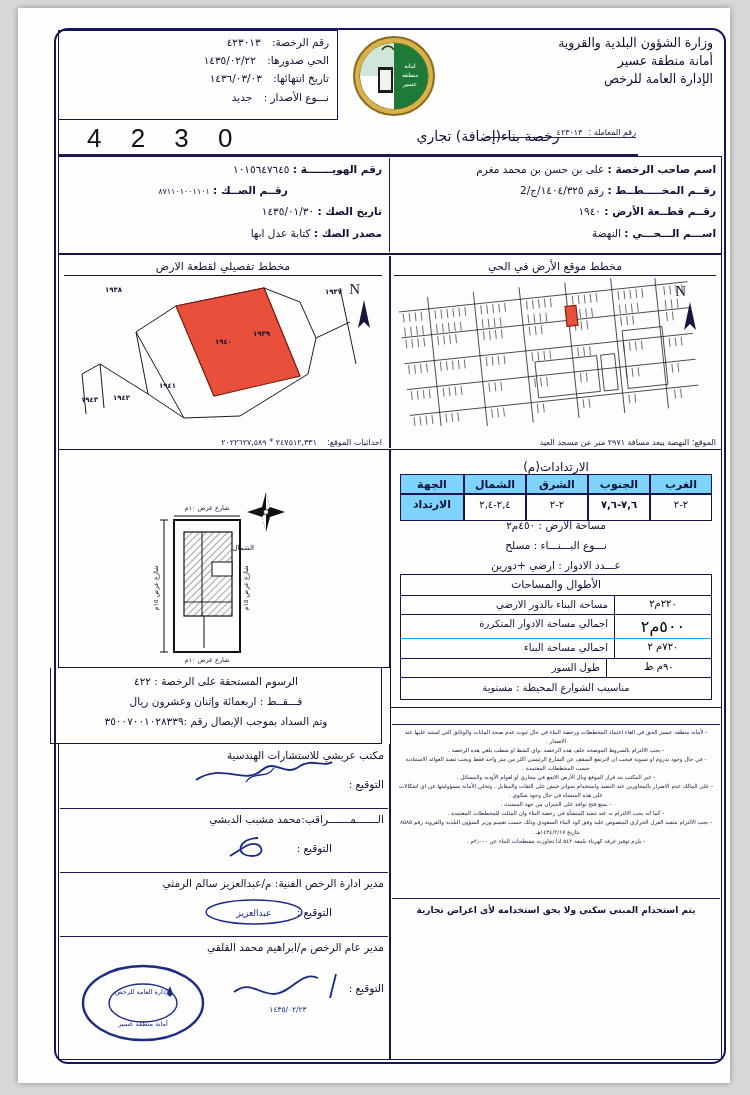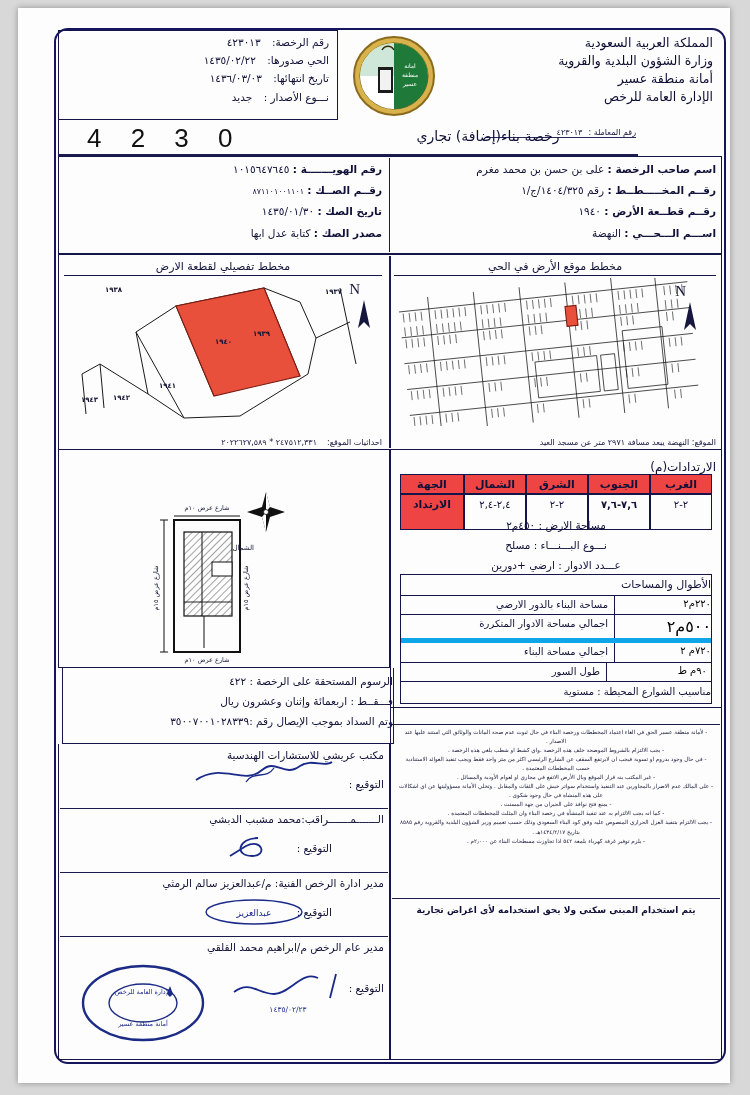--- a/index.html
+++ b/index.html
@@ -10,23 +10,23 @@
   .frame{position:absolute;left:36px;top:20px;width:668px;height:1032px;
          border:2px solid #15155e;border-radius:14px;}
   .bx{position:absolute;box-sizing:border-box;}
   .ln{position:absolute;background:#1b1b4d;}
   .ar{font-family:"DejaVu Sans","Liberation Sans",sans-serif;color:#101038;direction:rtl;
       text-align:right;line-height:1.45;}
   .hdr-line{font-size:12.5px;letter-spacing:.5px;white-space:nowrap;color:#0d0d33;}
   .lbl{font-size:10.5px;color:#101038;white-space:nowrap;}
   .lbl-b{font-size:10.5px;font-weight:bold;color:#101038;white-space:nowrap;}
   .tiny{font-size:8px;color:#15153f;}
-  .center{}
+  .center{text-align:center;}
   .panel-title{font-size:11px;text-align:center;color:#101038;}
-  .tblhdr{background:#ef4444;border:1px solid #15154a;text-align:center;font-size:11px;
+  .tblhdr{background:#7dd3fc;border:1px solid #15154a;text-align:center;font-size:11px;
           font-weight:bold;color:#101038;}
   .tcell{border:1px solid #15154a;text-align:center;font-size:10px;color:#101038;}
   .sig-name{font-size:10.5px;color:#101038;}
   .bigdig{font-family:"Liberation Sans",sans-serif;font-size:26px;letter-spacing:11px;
           color:#111;direction:ltr;}
   .finep{font-size:5.6px;color:#202040;line-height:1.62;text-align:center;direction:rtl;
          filter:blur(.18px);}
   .notice{font-size:9px;font-weight:bold;color:#101038;text-align:center;}
   .redplot{fill:#e8503c;stroke:#7a1b10;stroke-width:1.1;}
   .mapln{stroke:#1a1a1a;fill:none;}
@@ -34,21 +34,20 @@
   .compassN{font-family:"Liberation Serif",serif;font-size:15px;fill:#16163f;}
 </style>
 </head>
 <body>
 
 <div id="page">
  <div id="sheet">
   <div class="frame"></div>
 
   <div class="bx ar" style="left:430px;top:26px;width:265px;">
-    <div class="hdr-line">المملكة العربية السعودية</div>
     <div class="hdr-line">وزارة الشؤون البلدية والقروية</div>
     <div class="hdr-line">أمانة منطقة عسير</div>
     <div class="hdr-line">الإدارة العامة للرخص</div>
   </div>
 
   <div class="bx" style="left:468px;top:120px;width:150px;border-bottom:1px solid #2a2a5c;">
     <span class="tiny" style="float:right;">رقم المعاملة :</span>
     <span class="tiny" style="float:right;margin-right:6px;">٤٢٣٠١٣</span>
   </div>
 
@@ -102,38 +101,38 @@
   <div class="bx" style="left:40px;top:148px;width:664px;height:98px;border:1.5px solid #15154a;"></div>
   <div class="ln" style="left:371px;top:150px;width:1.4px;height:94px;"></div>
 
   <div class="bx ar" style="left:376px;top:154px;width:322px;">
     <div class="lbl" style="margin-bottom:6px;">
       <span class="lbl-b">اسم صاحب الرخصة :</span>
       <span>على بن حسن بن محمد مغرم</span>
     </div>
     <div class="lbl" style="margin-bottom:6px;">
       <span class="lbl-b">رقــم المخـــــطــط :</span>
-      <span>رقم ١٤٠٤/٣٢٥/ج/١</span>
+      <span>رقم ١٤٠٤/٣٢٥/ج/2</span>
     </div>
     <div class="lbl" style="margin-bottom:6px;">
       <span class="lbl-b">رقــم قطــعة الأرض :</span>
       <span>١٩٤٠</span>
     </div>
     <div class="lbl">
       <span class="lbl-b">اســـم الـــحـــي :</span>
       <span>النهضة</span>
     </div>
   </div>
 
   <div class="bx ar" style="left:46px;top:154px;width:318px;">
     <div class="lbl" style="margin-bottom:6px;">
       <span class="lbl-b">رقم الهويـــــــة :</span>
       <span>١٠١٥٦٤٧٦٤٥</span>
     </div>
-    <div class="lbl" style="margin-bottom:6px;">
+    <div class="lbl" style="margin-bottom:6px;text-align:center;">
       <span class="lbl-b">رقــم الصــك :</span>
       <span class="tiny">٨٧١١٠١٠٠١١٠١</span>
     </div>
     <div class="lbl" style="margin-bottom:6px;">
       <span class="lbl-b">تاريخ الصك :</span>
       <span>١٤٣٥/٠١/٣٠</span>
     </div>
     <div class="lbl">
       <span class="lbl-b">مصدر الصك :</span>
       <span>كتابة عدل ابها</span>
@@ -264,21 +263,21 @@
   </div>
 
   <div class="bx" style="left:382px;top:466px;width:312px;height:40px;">
     <div style="display:flex;flex-direction:row-reverse;height:20px;">
       <div class="tblhdr" style="flex:0 0 62px;line-height:19px;">الجهة</div>
       <div class="tblhdr" style="flex:1;line-height:19px;">الشمال</div>
       <div class="tblhdr" style="flex:1;line-height:19px;">الشرق</div>
       <div class="tblhdr" style="flex:1;line-height:19px;">الجنوب</div>
       <div class="tblhdr" style="flex:1;line-height:19px;">الغرب</div>
     </div>
-    <div style="display:flex;flex-direction:row-reverse;height:36px;">
+    <div style="display:flex;flex-direction:row-reverse;height:27px;">
       <div class="tblhdr" style="flex:0 0 62px;line-height:19px;">الارتداد</div>
       <div class="tcell" style="flex:1;line-height:19px;">٢,٤-٢,٤</div>
       <div class="tcell" style="flex:1;line-height:19px;">٢-٢</div>
       <div class="tcell" style="flex:1;line-height:19px;font-weight:bold;">٧,٦-٧,٦</div>
       <div class="tcell" style="flex:1;line-height:19px;">٢-٢</div>
     </div>
   </div>
 
   <div class="bx ar" style="left:382px;top:510px;width:312px;text-align:center;">
     <div class="lbl" style="margin-bottom:5px;">
@@ -294,36 +293,36 @@
       <span>ارضي +دورين</span>
     </div>
   </div>
 
   <div class="bx" style="left:382px;top:566px;width:312px;border:1px solid #15154a;">
     <div class="ar center" style="font-size:11px;padding:2px 0;border-bottom:1px solid #15154a;">الأطوال  والمساحات</div>
     <div style="display:flex;flex-direction:row-reverse;border-bottom:1px solid #15154a;">
       <div class="ar" style="flex:1;font-size:10px;padding:2px 6px 2px 0;">مساحة البناء بالدور الارضي</div>
       <div class="center" style="flex:0 0 96px;font-size:10px;padding:2px 0;border-left:1px solid #15154a;">٢٢٠م٢</div>
     </div>
-    <div style="display:flex;flex-direction:row-reverse;border-bottom:5px solid #0ea5e9;">
+    <div style="display:flex;flex-direction:row-reverse;border-bottom:1px solid #0ea5e9;">
       <div class="ar" style="flex:1;font-size:10px;padding:2px 6px 2px 0;">اجمالي مساحة الادوار  المتكررة</div>
       <div class="center" style="flex:0 0 96px;font-size:16px;padding:2px 0;border-left:1px solid #15154a;">٥٠٠م٢</div>
     </div>
     <div style="display:flex;flex-direction:row-reverse;border-bottom:1px solid #15154a;">
       <div class="ar" style="flex:1;font-size:10px;padding:2px 6px 2px 0;">اجمالي مساحة البناء</div>
       <div class="center" style="flex:0 0 96px;font-size:10px;padding:2px 0;border-left:1px solid #15154a;">٧٢٠م ٢</div>
     </div>
     <div style="display:flex;flex-direction:row-reverse;border-bottom:1px solid #15154a;">
       <div class="ar" style="flex:1;font-size:10px;padding:2px 6px 2px 0;">طول السور</div>
       <div class="center" style="flex:0 0 96px;font-size:10px;padding:2px 4px;border-left:1px solid #15154a;">٩٠م ط</div>
     </div>
     <div class="ar center" style="font-size:10px;padding:3px 0;">مناسيب الشوارع المحيطة : مستوية</div>
   </div>
 
-  <div class="bx" style="left:44px;top:660px;width:332px;height:76px;border:1.5px solid #15154a;border-top:none;">
+  <div class="bx" style="left:32px;top:660px;width:332px;height:76px;border:1.5px solid #15154a;border-top:none;">
     <div class="ar center" style="padding-top:6px;">
       <div class="lbl" style="margin-bottom:5px;">الرسوم المستحقة على الرخصة : ٤٢٢</div>
       <div class="lbl" style="margin-bottom:5px;">فـــقــط : اربعمائة وإثنان وعشرون  ريال</div>
       <div class="lbl">وتم السداد بموجب الإيصال رقم :٣٥٠٠٧٠٠١٠٢٨٣٣٩</div>
     </div>
   </div>
 
   <div class="bx" style="left:40px;top:736px;width:332px;height:316px;border:1.5px solid #15154a;border-top:none;"></div>
 
   <div class="bx ar" style="left:46px;top:740px;width:320px;">

